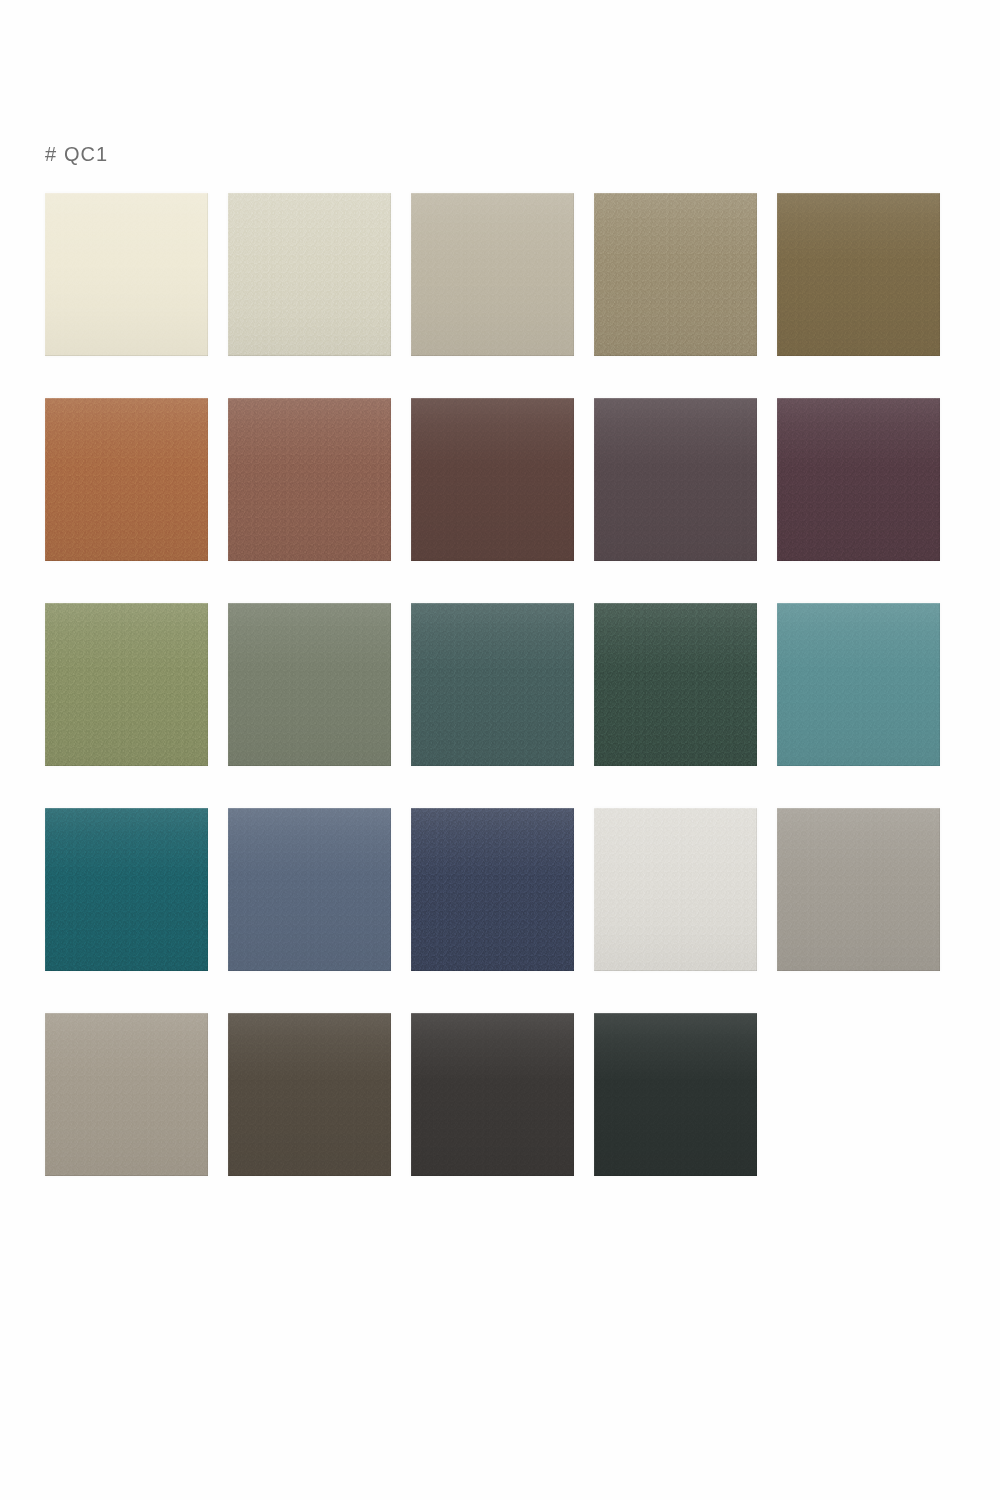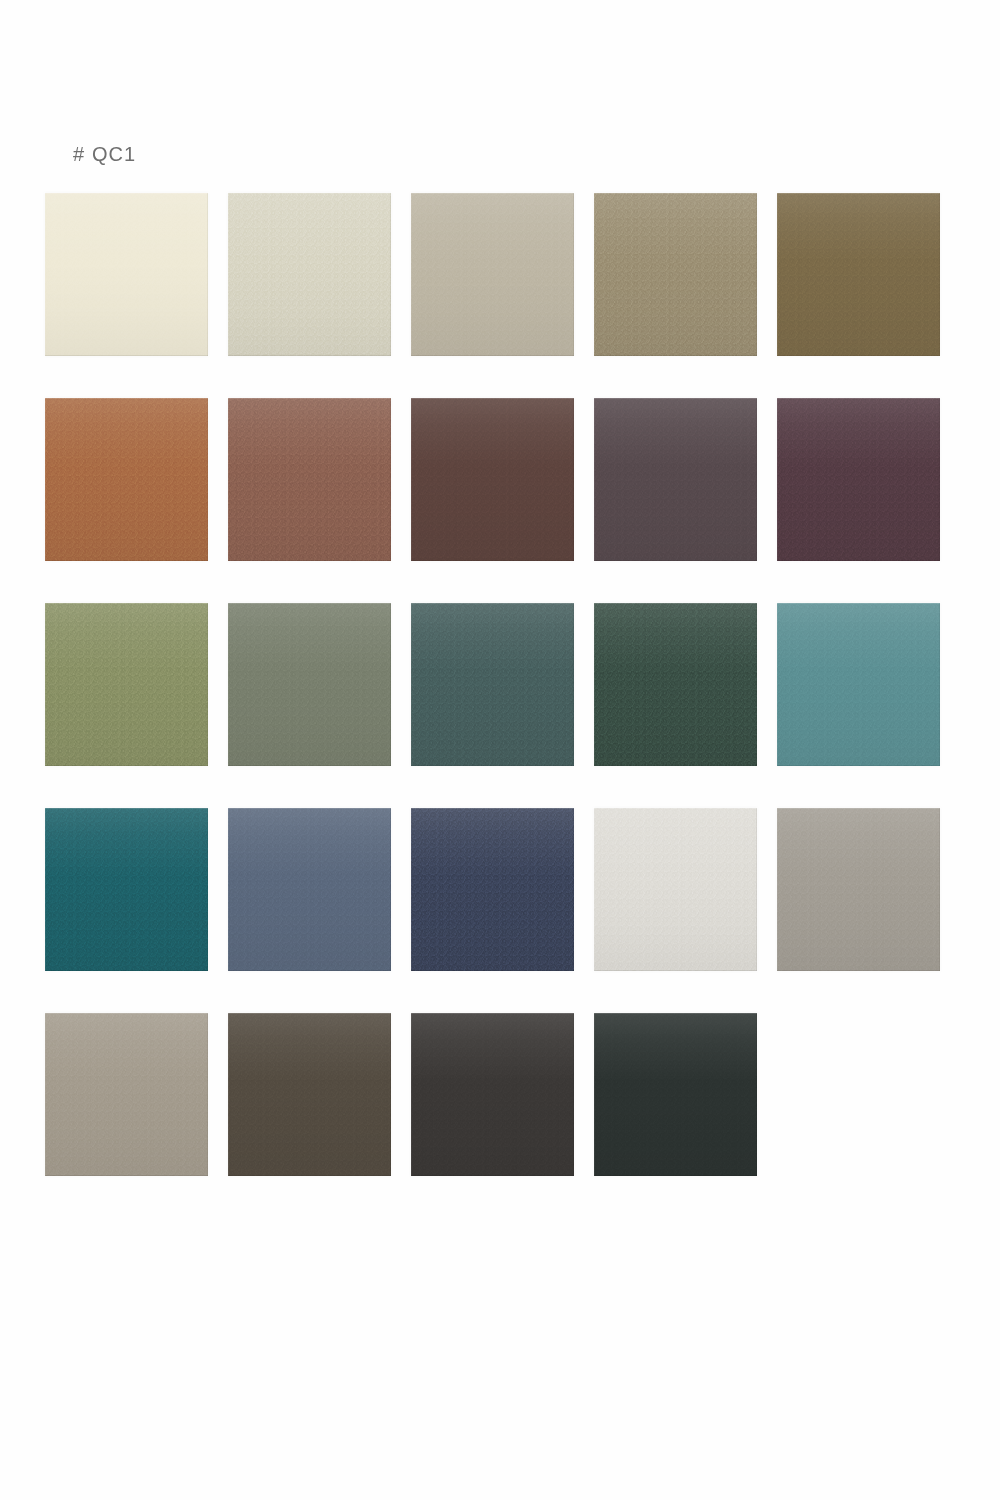--- a/index.html
+++ b/index.html
@@ -31,21 +31,20 @@
     display: flex;
     align-items: center;
   }
 
   .palette-code {
     font-size: 20px;
     letter-spacing: 0.055em;
     color: #6f6f6f;
     font-weight: 400;
     white-space: nowrap;
-    margin-left: 28px;
   }
 
   .swatch-grid {
     position: absolute;
     left: 45px;
     top: 193px;
     width: 915px;
     display: grid;
     grid-template-columns: repeat(5, 163px);
     grid-auto-rows: 163px;

